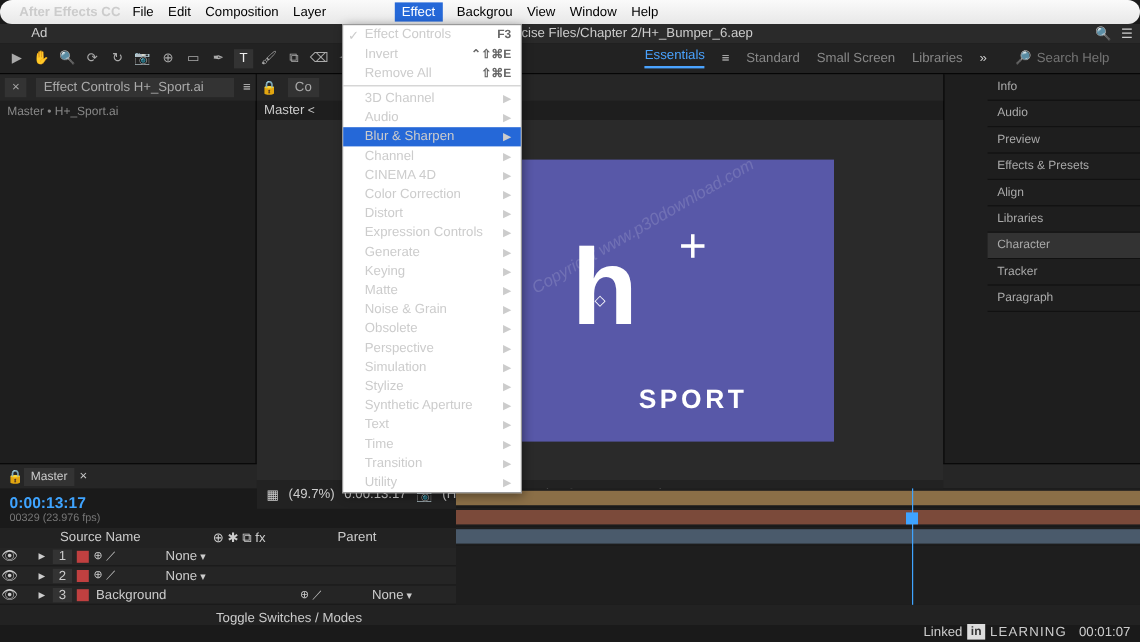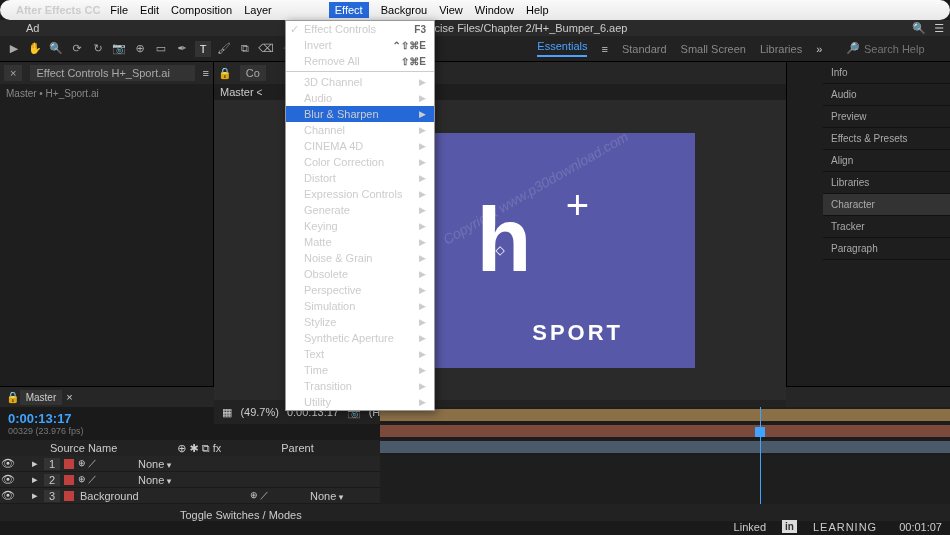--- a/index.html
+++ b/index.html
@@ -67,21 +67,21 @@
 .tl-ruler span { flex: 1; }
 .tl-tracks { position: relative; }
 .track { height: 16px; border-bottom: 1px solid #1a1a1a; position: relative; }
 .track .bar1 { position: absolute; left: 0; right: 0; height: 12px; top: 2px; background: #8b6f47; }
 .track .bar2 { position: absolute; left: 0; right: 0; height: 12px; top: 2px; background: #7b4a3a; }
 .track .bar3 { position: absolute; left: 0; right: 0; height: 12px; top: 2px; background: #4a5a6b; }
 .playhead { position: absolute; left: 380px; top: 0; bottom: 0; width: 1px; background: #3fa4ff; }
 .playhead::before { content:''; position: absolute; top: 20px; left: -5px; width: 10px; height: 10px; background: #3fa4ff; }
 .tl-footer { height: 17px; background: #222; font-size: 9px; color: #888; display: flex; align-items: flex-end; padding-left: 180px; }
 
-.branding { position: absolute; bottom: 2px; right: 8px; font-size: 11px; color: #999; display: flex; align-items: flex-end; gap: 16px; }
+.branding { position: absolute; bottom: 2px; right: 8px; font-size: 11px; color: #999; display: flex; align-items: flex-end; gap: 4px; }
 .branding .logo { background: #ddd; color: #333; padding: 1px 3px; font-weight: bold; font-size: 10px; }
 .watermark { position: absolute; top: 180px; left: 430px; color: rgba(255,255,255,0.15); font-size: 14px; transform: rotate(-30deg); z-index: 50; pointer-events: none; font-style: italic; }
 </style>
 </head>
 <body>
 
 <div class="mac-menubar">
   <span class="apple"></span>
   <span class="appname">After Effects CC</span>
   <span class="menu-item">File</span>

